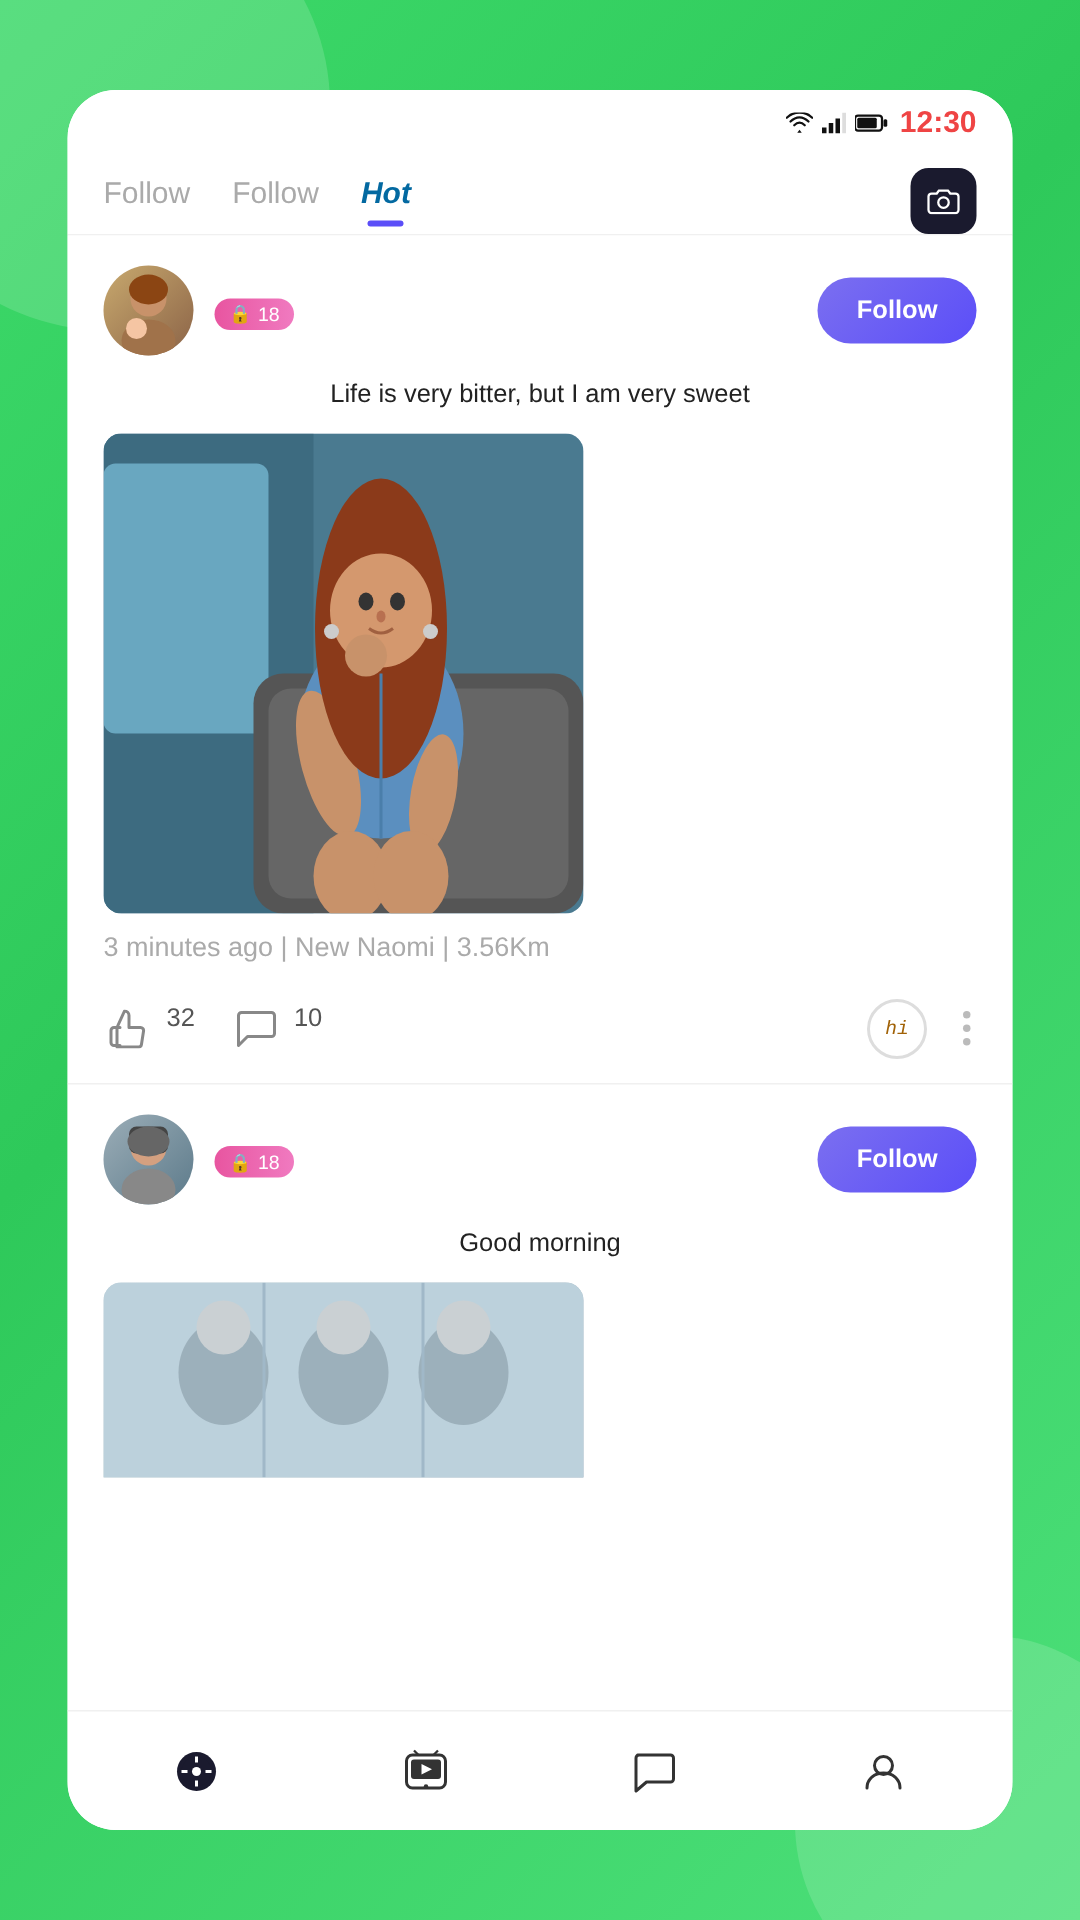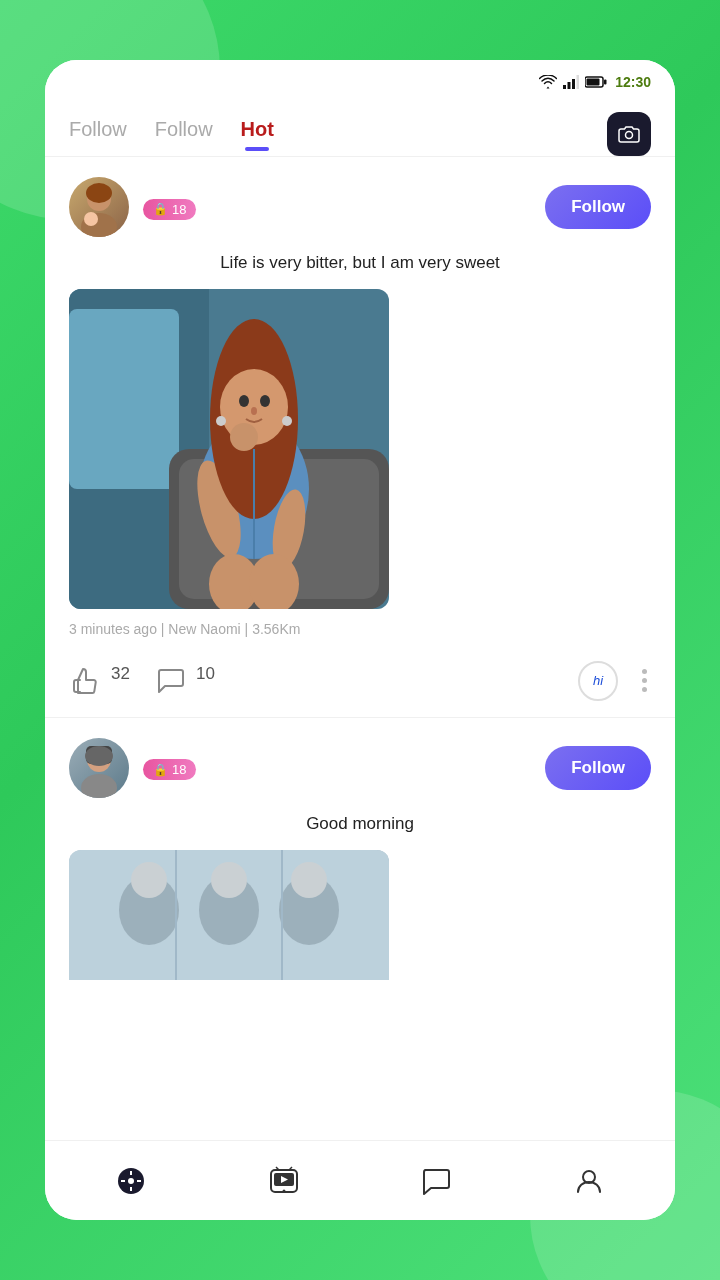--- a/index.html
+++ b/index.html
@@ -54,45 +54,46 @@
       padding: 0 24px;
       gap: 8px;
       background: #fff;
     }
     .status-icons {
       display: flex;
       align-items: center;
       gap: 6px;
     }
     .status-time {
-      font-size: 14px;
+      font-size: 20px;
       font-weight: 600;
-      color: #4d7c0f;
+      color: #ef4444;
     }
 
     
     .nav-tabs {
       display: flex;
       align-items: center;
       padding: 8px 24px 0;
       background: #fff;
       position: relative;
     }
     .tab-item {
       font-size: 20px;
       font-weight: 500;
       color: #aaa;
       margin-right: 28px;
       padding-bottom: 10px;
       cursor: pointer;
       position: relative;
     }
     .tab-item.active {
-      color: #b91c1c;
+      color: #0369a1;
       font-weight: 700;
+      font-style: italic;
     }
     .tab-item.active::after {
       content: '';
       position: absolute;
       bottom: 0;
       left: 50%;
       transform: translateX(-50%);
       width: 24px;
       height: 4px;
       background: #5b4ef8;
@@ -202,21 +203,21 @@
     .post-image {
       width: 320px;
       height: 320px;
       border-radius: 12px;
       overflow: hidden;
       background: #b5c8d4;
       margin-bottom: 12px;
     }
 
     .post-meta {
-      font-size: 14px;
+      font-size: 18px;
       color: #aaa;
       margin-bottom: 14px;
     }
 
     .post-actions {
       display: flex;
       align-items: center;
       padding: 10px 0 16px;
       gap: 24px;
     }
@@ -431,21 +432,21 @@
         <div class="action-btn">
           <div class="action-icon">
             <svg width="28" height="26" viewBox="0 0 28 26">
               <path d="M4 2h20a2 2 0 012 2v12a2 2 0 01-2 2H8l-6 6V4a2 2 0 012-2z" stroke="#888" stroke-width="2" fill="none" stroke-linejoin="round"></path>
             </svg>
           </div>
           <span class="action-count">10</span>
         </div>
         <div class="action-right">
           <div class="hi-btn">
-            <span style="font-size:13px;color:#1d4ed8;font-style:italic;">hi</span>
+            <span style="font-size:13px;color:#a16207;font-style:italic;font-family:Liberation Mono, monospace;">hi</span>
           </div>
           <div class="more-btn">
             <div class="more-dot"></div>
             <div class="more-dot"></div>
             <div class="more-dot"></div>
           </div>
         </div>
       </div>
     </div>
 

